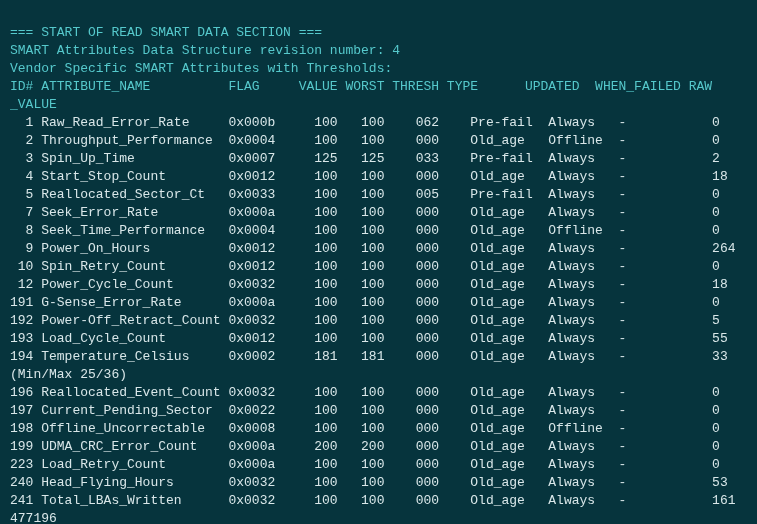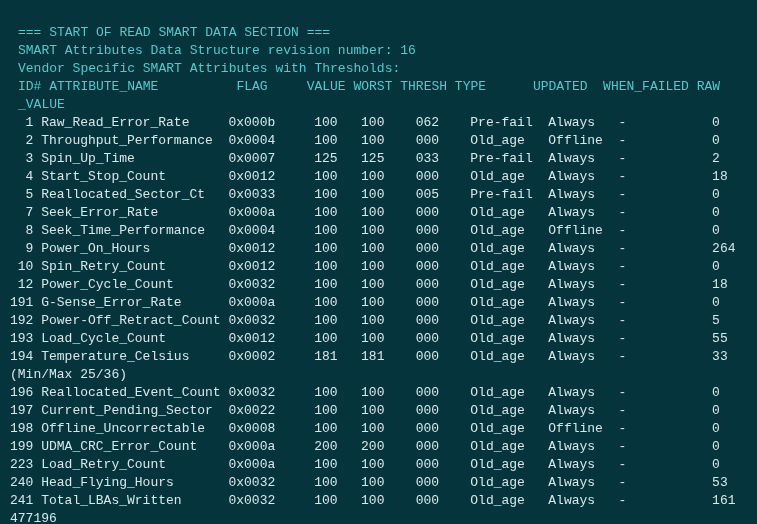--- a/index.html
+++ b/index.html
@@ -1,23 +1,23 @@
 <!DOCTYPE html>
 <html><head>
 <meta charset="utf-8">
 <style>
   html,body{margin:0;padding:0;background:#06343d;color:#d9e7e9;}
   body{font-family:"Consolas","Courier New",monospace;font-size:13px;line-height:18px;white-space:pre;}
   .term{padding:6px 10px;width:757px;box-sizing:border-box;}
-  .cyan{color:#56c9cc;margin-left:8px;}
+  .cyan{color:#56c9cc;}
 </style>
 </head>
 <body>
 <div class="term"><span class="cyan">=== START OF READ SMART DATA SECTION ===</span>
-<span class="cyan">SMART Attributes Data Structure revision number: 16</span>
+<span class="cyan">SMART Attributes Data Structure revision number: 4</span>
 <span class="cyan">Vendor Specific SMART Attributes with Thresholds:</span>
 <span class="cyan">ID# ATTRIBUTE_NAME          FLAG     VALUE WORST THRESH TYPE      UPDATED  WHEN_FAILED RAW</span>
 <span class="cyan">_VALUE</span>
 <span id="rows">  1 Raw_Read_Error_Rate     0x000b     100   100    062    Pre-fail  Always   -           0
   2 Throughput_Performance  0x0004     100   100    000    Old_age   Offline  -           0
   3 Spin_Up_Time            0x0007     125   125    033    Pre-fail  Always   -           2
   4 Start_Stop_Count        0x0012     100   100    000    Old_age   Always   -           18
   5 Reallocated_Sector_Ct   0x0033     100   100    005    Pre-fail  Always   -           0
   7 Seek_Error_Rate         0x000a     100   100    000    Old_age   Always   -           0
   8 Seek_Time_Performance   0x0004     100   100    000    Old_age   Offline  -           0

